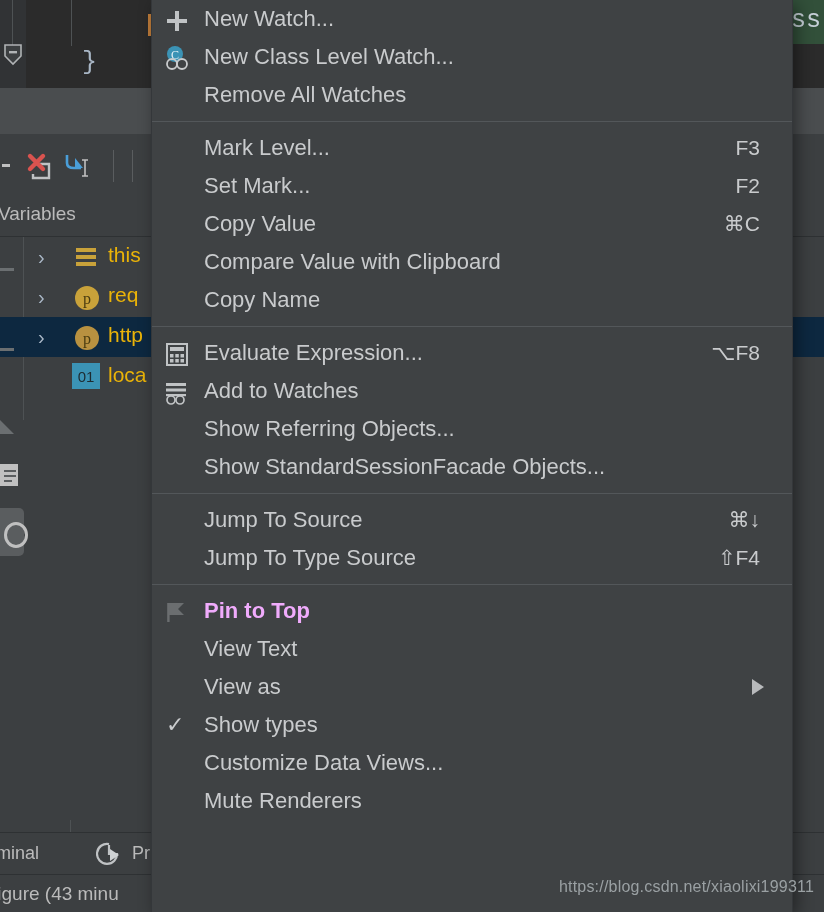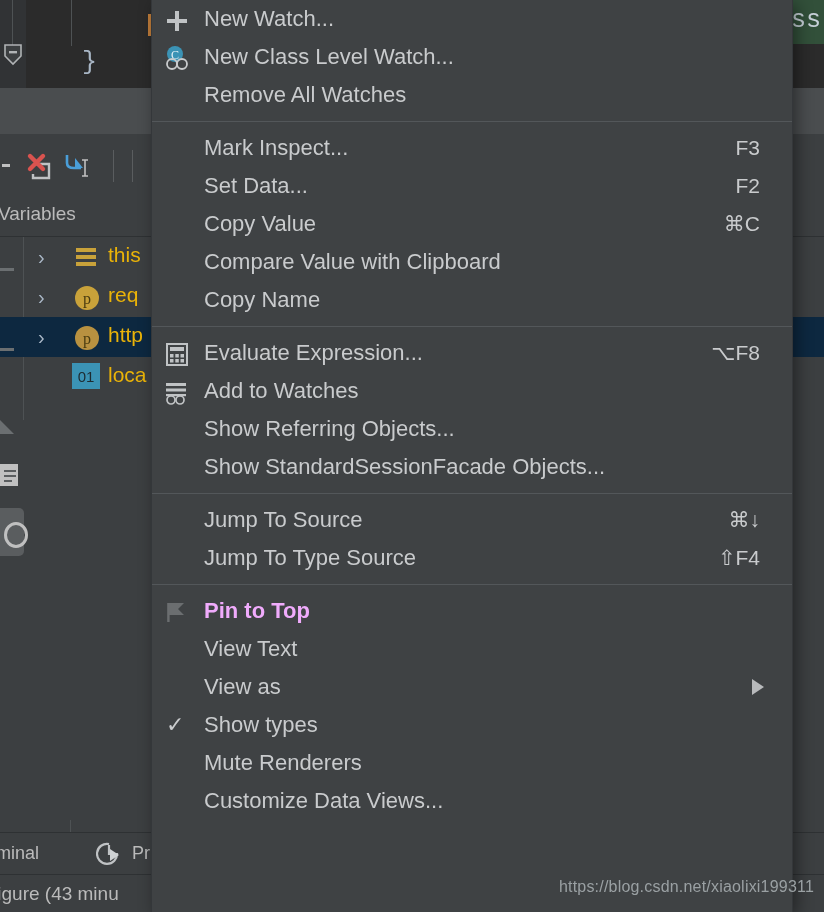--- a/index.html
+++ b/index.html
@@ -239,25 +239,25 @@
           </svg></span>
         <span class="mlabel">New Class Level Watch...</span>
       </div>
       <div class="mitem">
         <span class="mlabel">Remove All Watches</span>
       </div>
     </div>
     <div class="msep"></div>
     <div class="mgroup">
       <div class="mitem">
-        <span class="mlabel">Mark Inspect...</span>
+        <span class="mlabel">Mark Level...</span>
         <span class="mshort">F3</span>
       </div>
       <div class="mitem">
-        <span class="mlabel">Set Data...</span>
+        <span class="mlabel">Set Mark...</span>
         <span class="mshort">F2</span>
       </div>
       <div class="mitem">
         <span class="mlabel">Copy Value</span>
         <span class="mshort">⌘C</span>
       </div>
       <div class="mitem">
         <span class="mlabel">Compare Value with Clipboard</span>
       </div>
       <div class="mitem">
@@ -322,21 +322,21 @@
       </div>
       <div class="mitem">
         <span class="mlabel">View as</span>
         <span class="marrow"></span>
       </div>
       <div class="mitem">
         <span class="mcheck">✓</span>
         <span class="mlabel">Show types</span>
       </div>
       <div class="mitem">
+        <span class="mlabel">Customize Data Views...</span>
+      </div>
+      <div class="mitem">
         <span class="mlabel">Mute Renderers</span>
       </div>
-      <div class="mitem">
-        <span class="mlabel">Customize Data Views...</span>
-      </div>
     </div>
   </div>
 
 <div class="watermark">https://blog.csdn.net/xiaolixi199311</div>
 
 </body></html>

